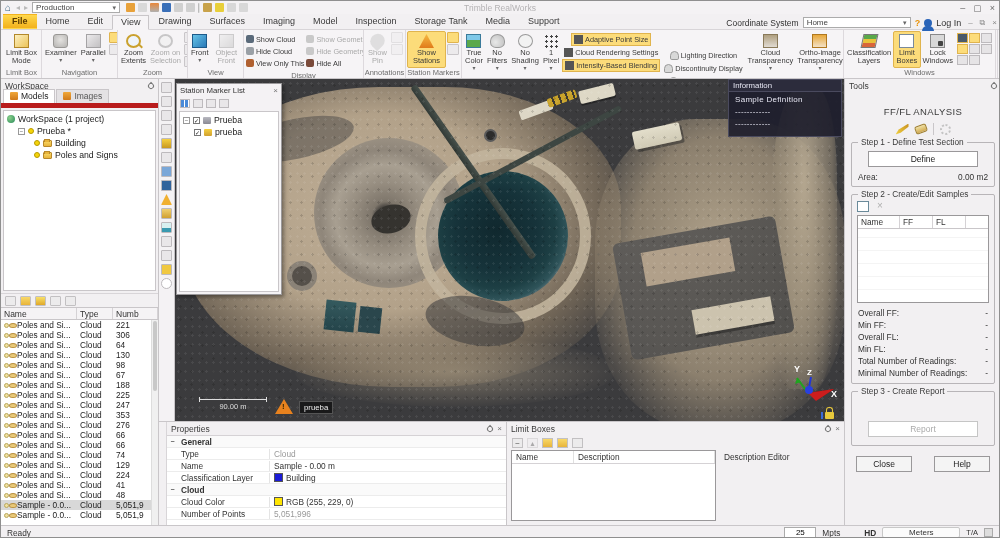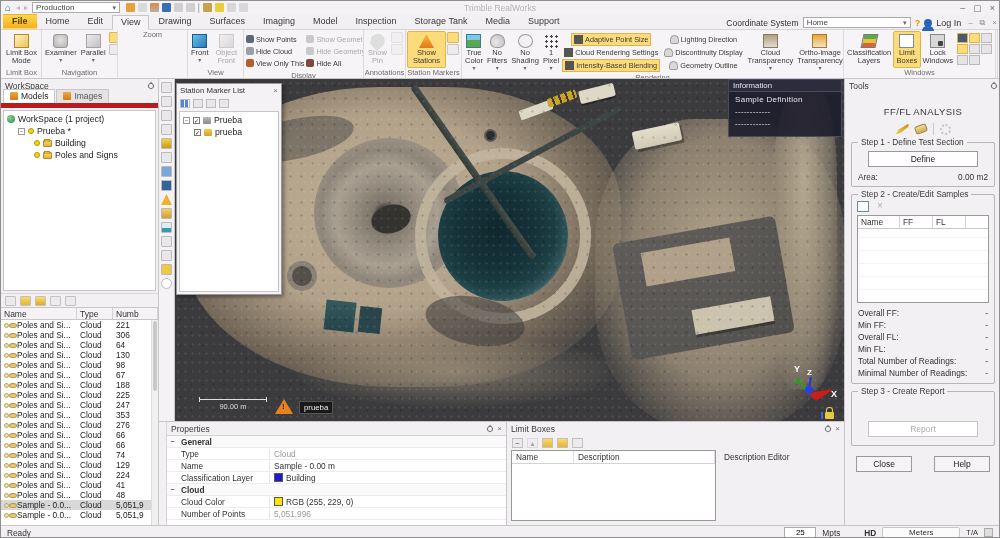--- a/index.html
+++ b/index.html
@@ -338,20 +338,35 @@
       </div>
       <div class="minicol">
         <span class="mini active"></span>
         <span class="mini"></span>
       </div>
     </div>
     <div class="rtitle">Navigation</div>
   </div>
 
   <div class="rgroup" style="width:70px">
+    <div class="rbody">
+      <div class="rbtn">
+        <span class="ric ic-mag"></span>
+        <span>Zoom Extents</span>
+      </div>
+      <div class="rbtn disabled">
+        <span class="ric ic-magg"></span>
+        <span>Zoom on Selection</span>
+      </div>
+      <div class="minicol">
+        <span class="mini"></span>
+        <span class="mini"></span>
+        <span class="mini"></span>
+      </div>
+    </div>
     <div class="rtitle">Zoom</div>
   </div>
 
   <div class="rgroup" style="width:56px">
     <div class="rbody">
       <div class="rbtn">
         <span class="ric ic-bluecube"></span>
         <span>Front</span>
           <span class="caret">▾</span>
       </div>
@@ -361,21 +376,21 @@
       </div>
     </div>
     <div class="rtitle">View</div>
   </div>
 
   <div class="rgroup" style="width:120px">
     <div class="rbody">
       <div class="displaygrid">
         <div class="ditem">
             <span class="ric"></span>
-            <span>Show Points</span>
+            <span>Show Cloud</span>
           </div>
           <div class="ditem">
             <span class="ric"></span>
             <span>Hide Cloud</span>
           </div>
           <div class="ditem">
             <span class="ric"></span>
             <span>View Only This</span>
           </div>
           <div class="ditem disabled">
@@ -452,21 +467,21 @@
           </div>
           <div class="rtoggle">
             <span class="ric ic-dark"></span>
             <span>Cloud Rendering Settings</span>
           </div>
           <div class="rtoggle active">
             <span class="ric ic-dark"></span>
             <span>Intensity-Based Blending</span>
           </div>
       </div>
-      <div class="togglecol" style="padding-top:2px">
+      <div class="togglecol" style="padding-top:18px">
         <div class="rtoggle">
             <span class="ric ic-lamp"></span>
             <span>Lighting Direction</span>
           </div>
           <div class="rtoggle">
             <span class="ric ic-lamp"></span>
             <span>Discontinuity Display</span>
           </div>
           <div class="rtoggle">
             <span class="ric ic-lamp"></span>

